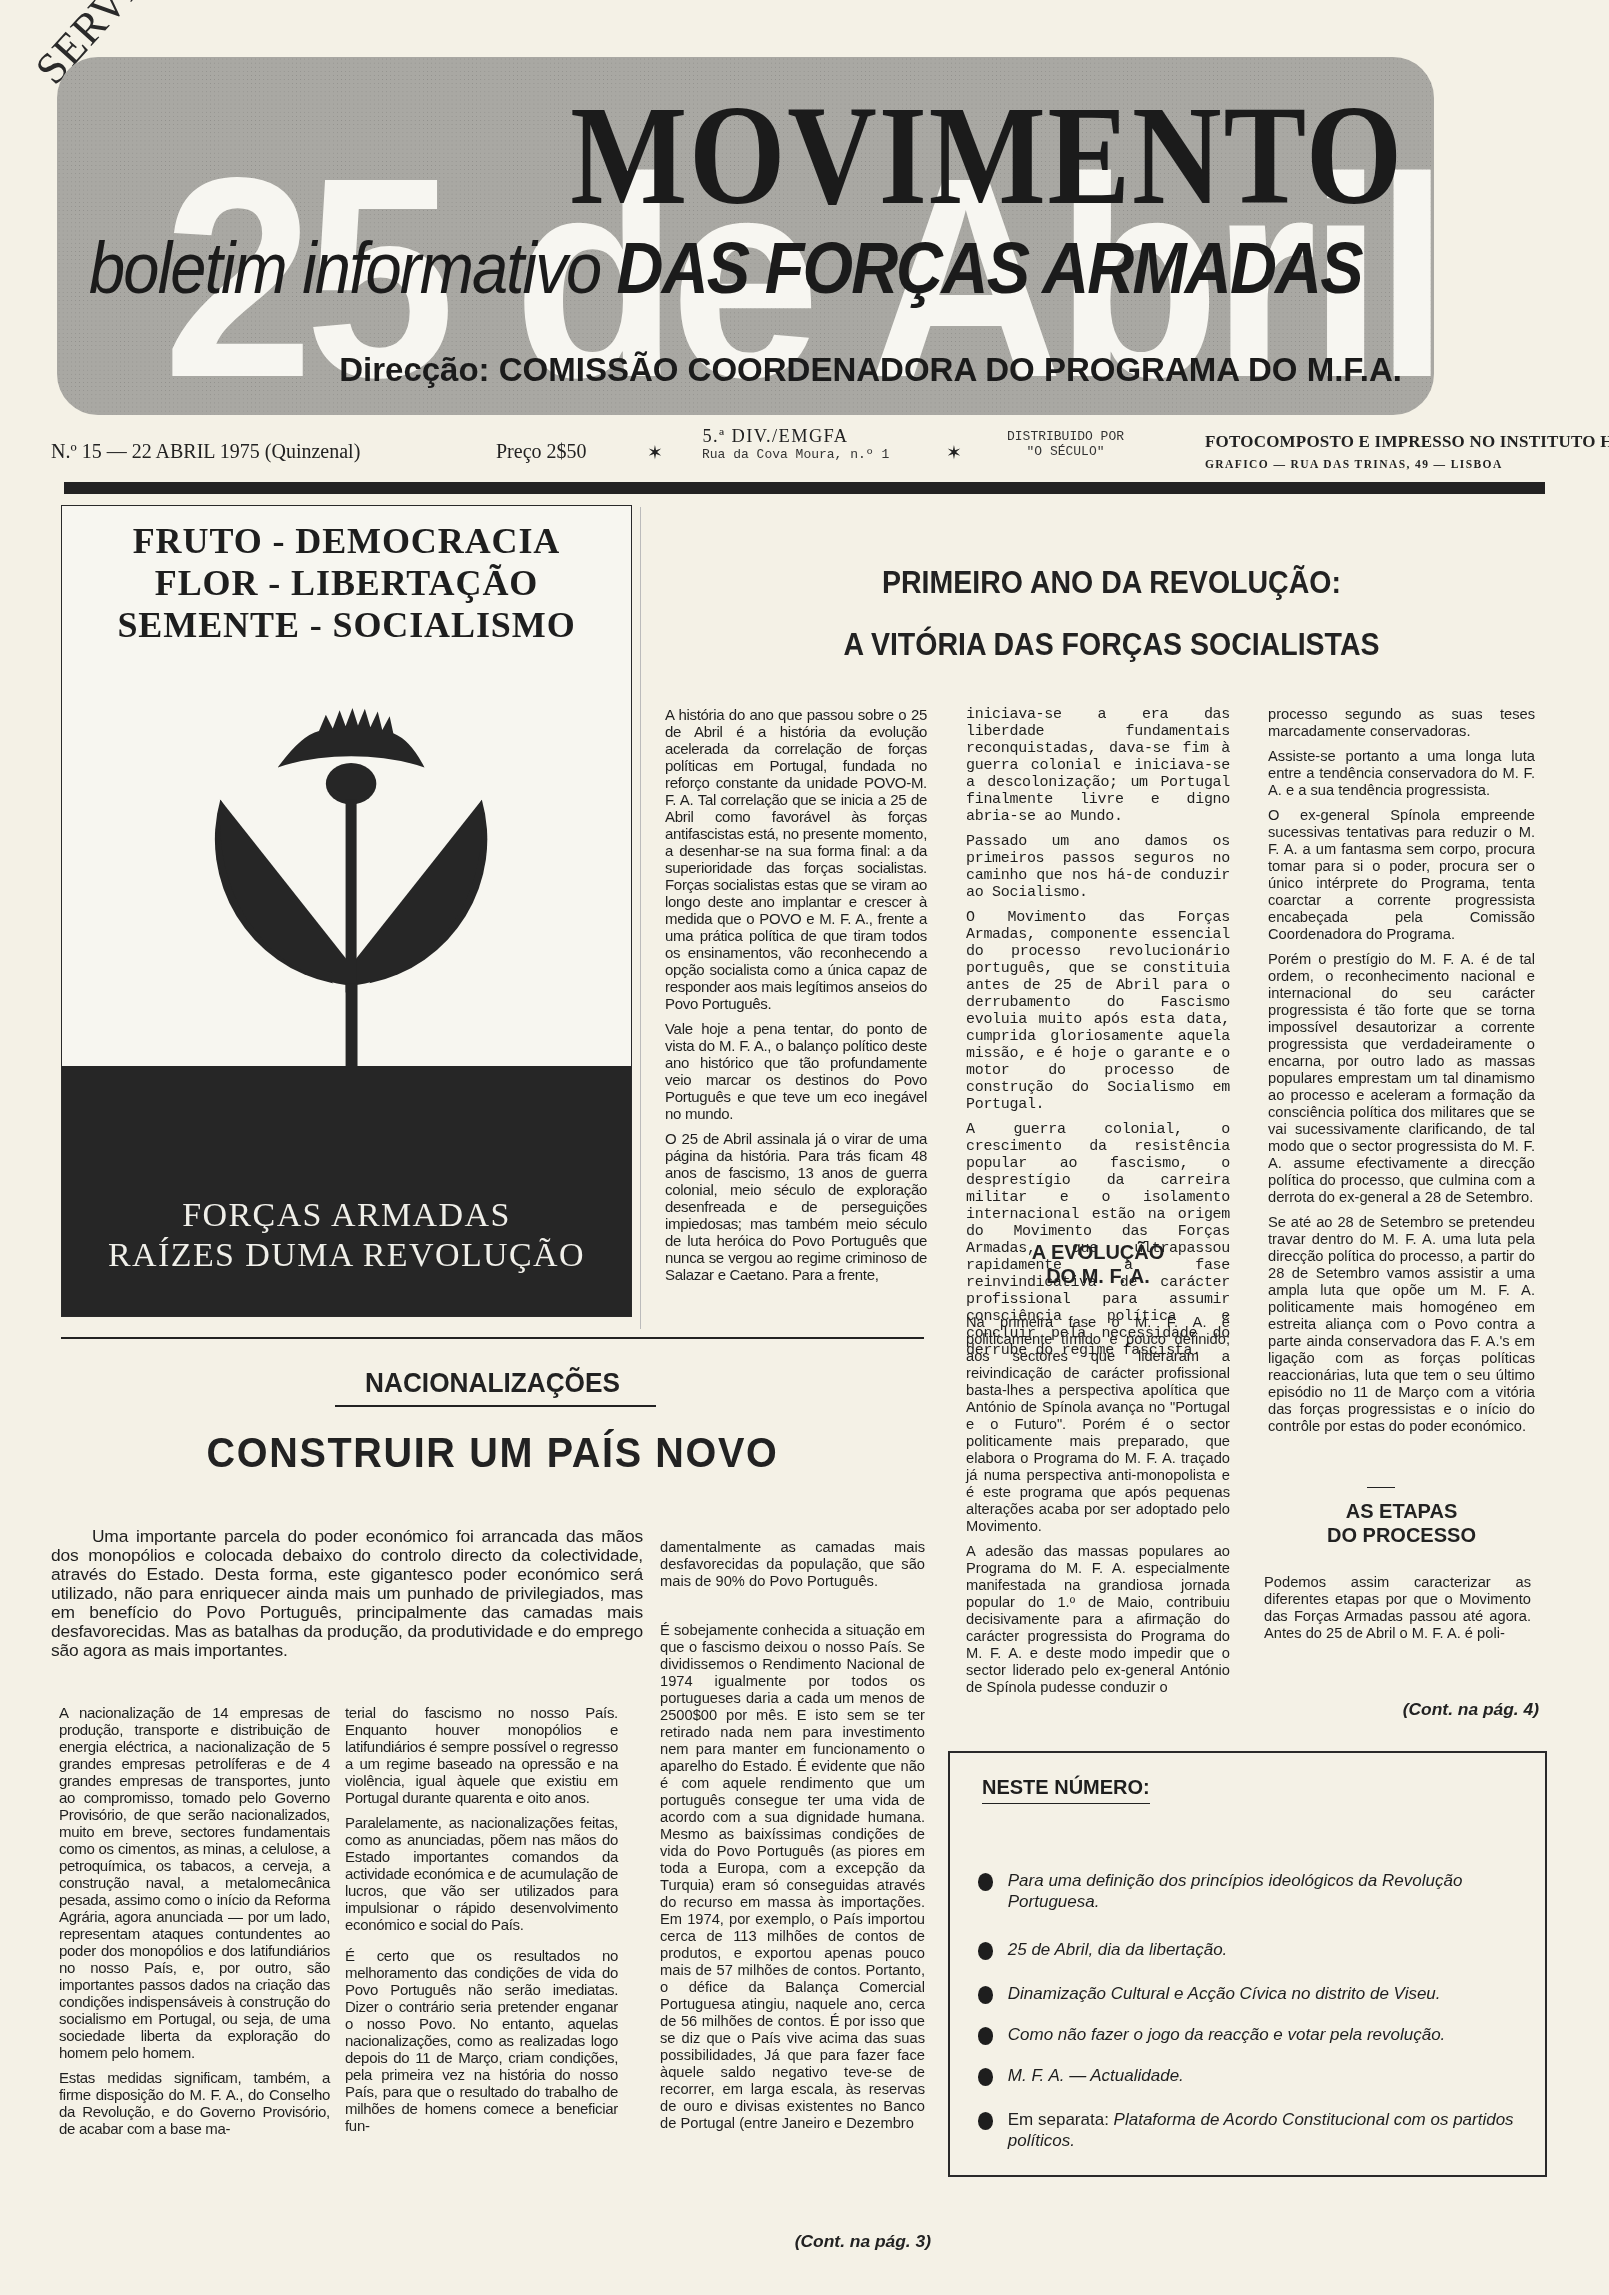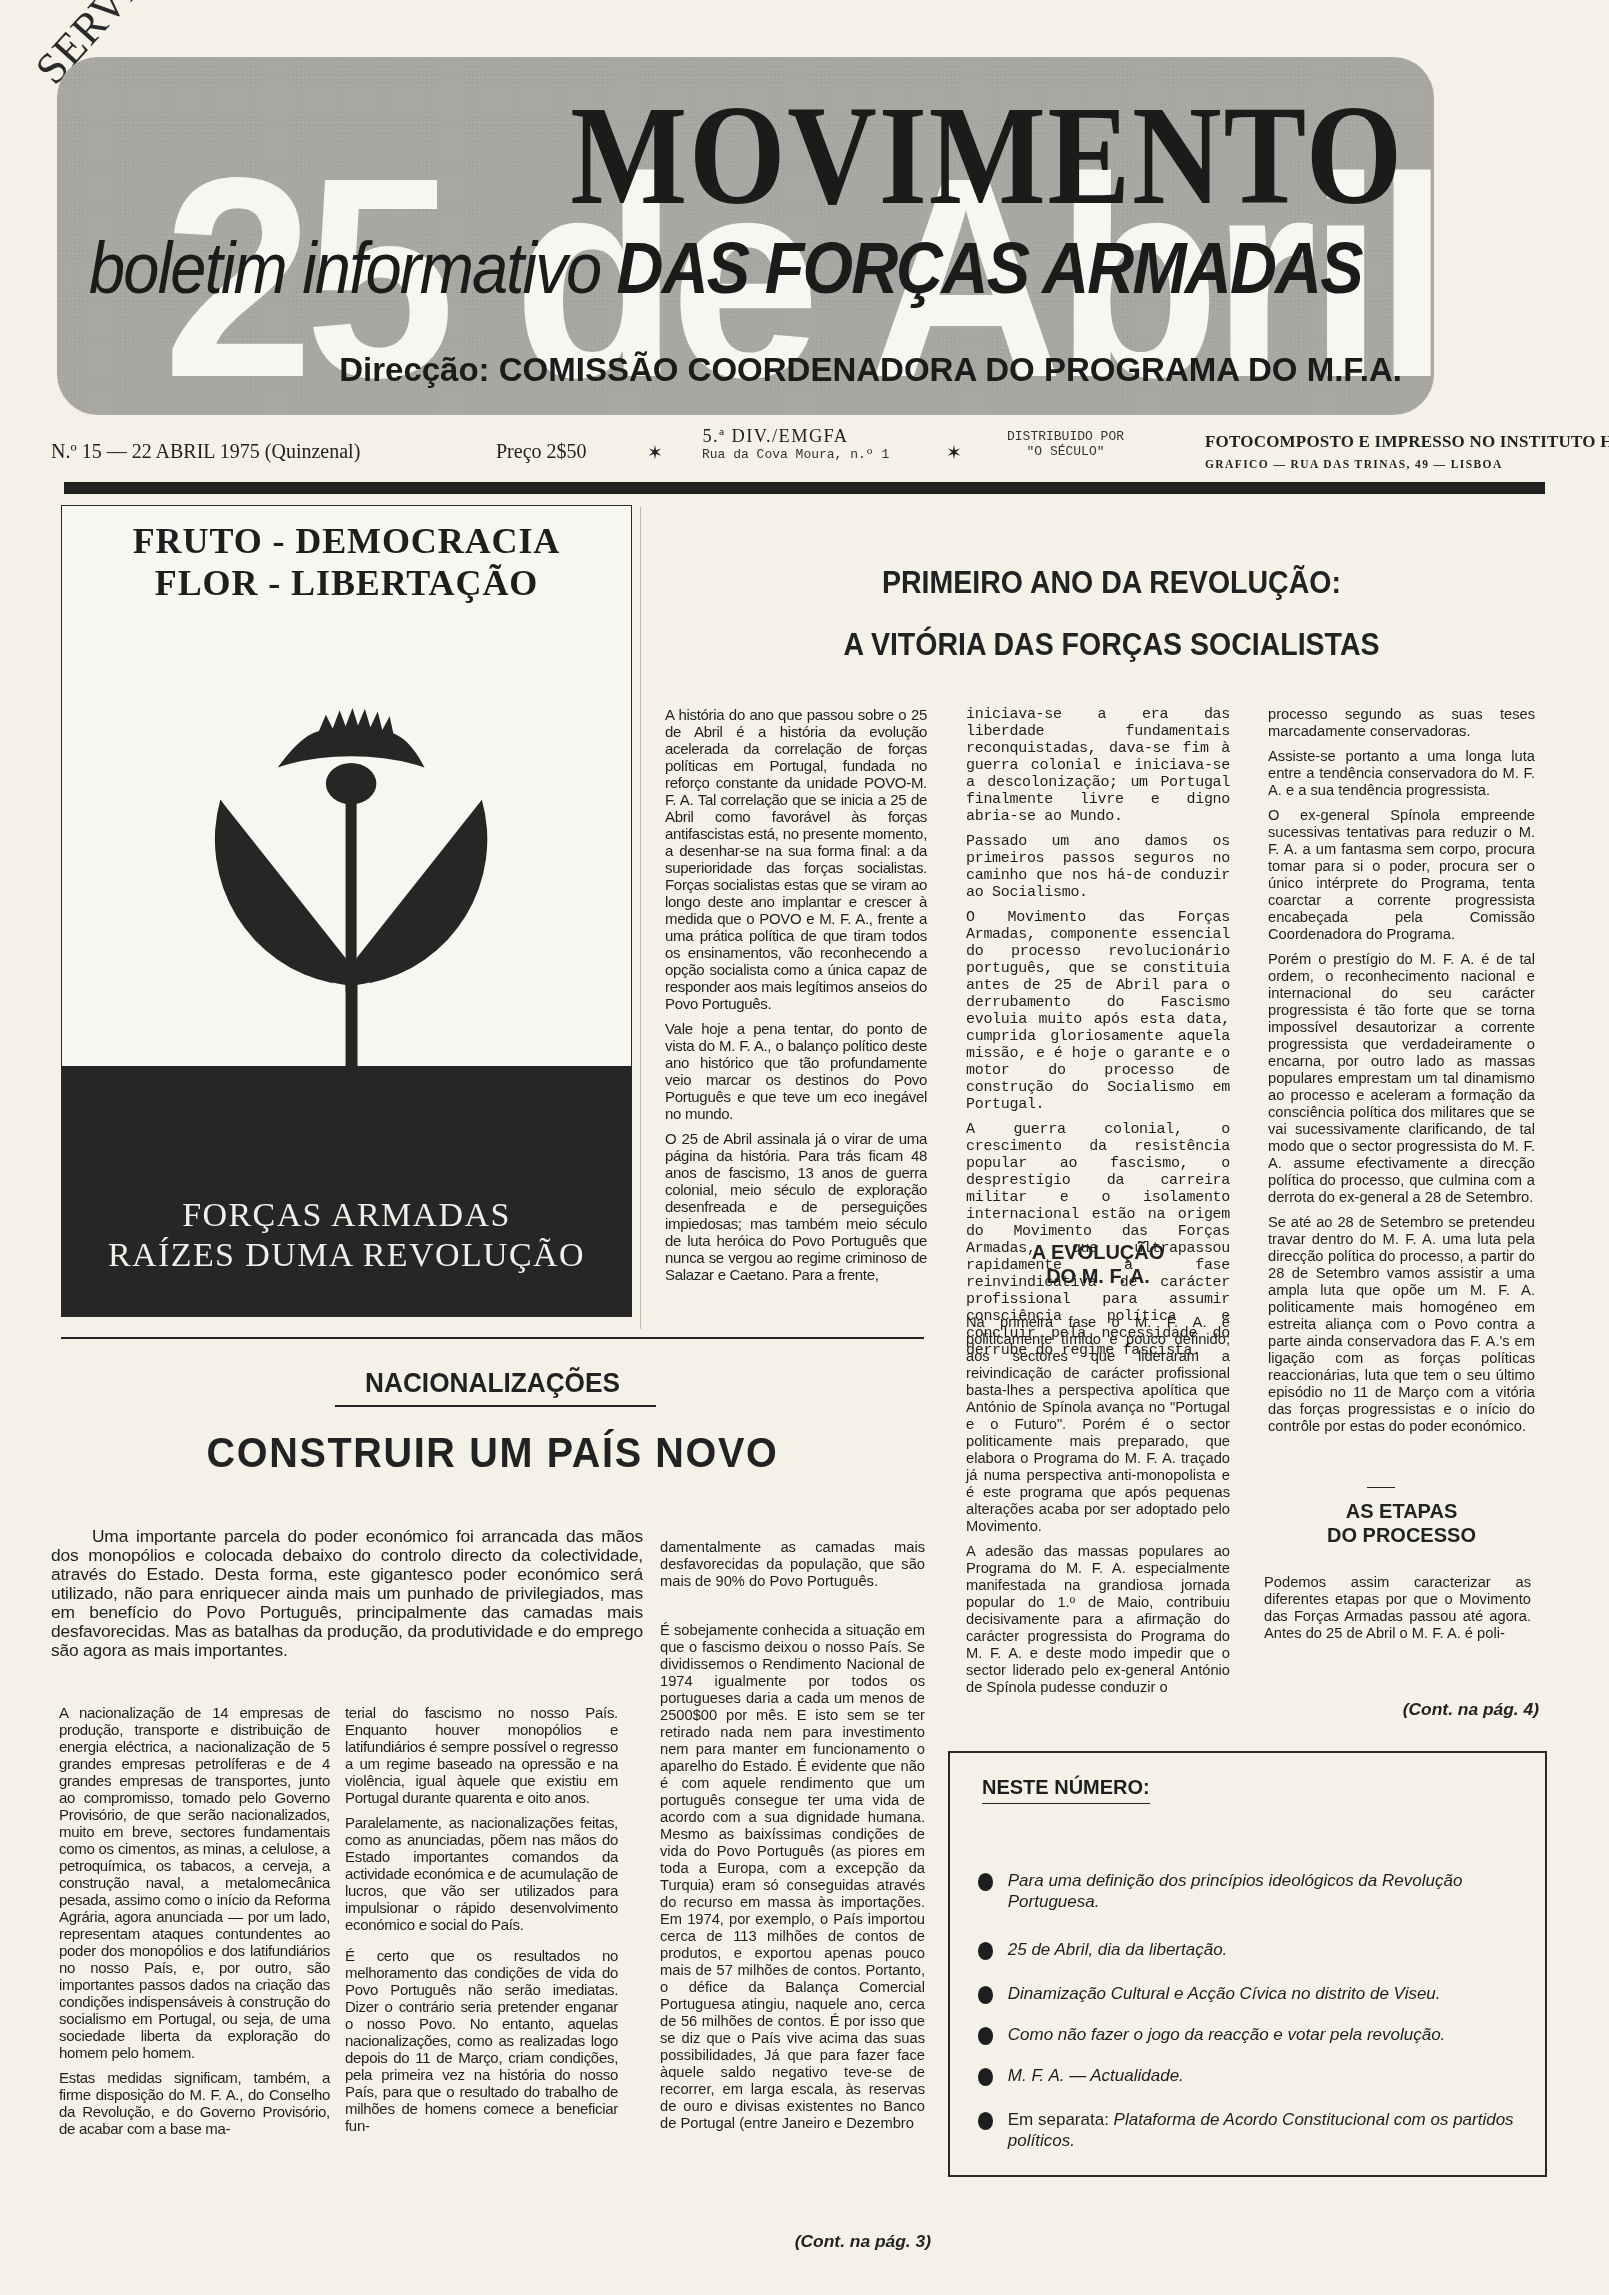--- a/index.html
+++ b/index.html
@@ -72,20 +72,21 @@
   <div class="info" style="font-size:17px;font-weight:bold;letter-spacing:0.2px;">FOTOCOMPOSTO E IMPRESSO NO INSTITUTO HIDRO-</div>
   <div class="info" style="font-size:11.5px;font-weight:bold;letter-spacing:1.4px;margin-top:6.4px;">GRAFICO — RUA DAS TRINAS, 49 — LISBOA</div>
 </div>
 
 <div class="abs rule-thick"></div>
 
 <div class="abs poster">
   <div class="poster-top">
     <div>FRUTO - DEMOCRACIA</div>
     <div>FLOR - LIBERTAÇÃO</div>
+    <div>SEMENTE - SOCIALISMO</div>
   </div>
   <svg style="position:absolute;left:0;top:0;" width="569" height="810" viewBox="0 0 1240 1765">
 
     <path d="M470 570 Q 520 500 560 490 L 575 455 L 590 485 L 605 445 L 618 480 L 633 440 L 645 478 L 660 442 L 672 482 L 688 448 L 698 488 L 714 458 L 722 495 Q 760 510 790 570 Q 720 545 630 545 Q 540 545 470 570 Z" fill="#262626"></path>
     <ellipse cx="630" cy="605" rx="55" ry="45" fill="#262626"></ellipse>
 
     <path d="M 345 640 A 320 320 0 0 0 590 1040 Z" fill="#262626"></path>
     <path d="M 345 640 L 590 1040 L 590 1040" stroke="#262626"></path>
 
     <path d="M 915 640 A 320 320 0 0 1 670 1040 Z" fill="#262626"></path>

